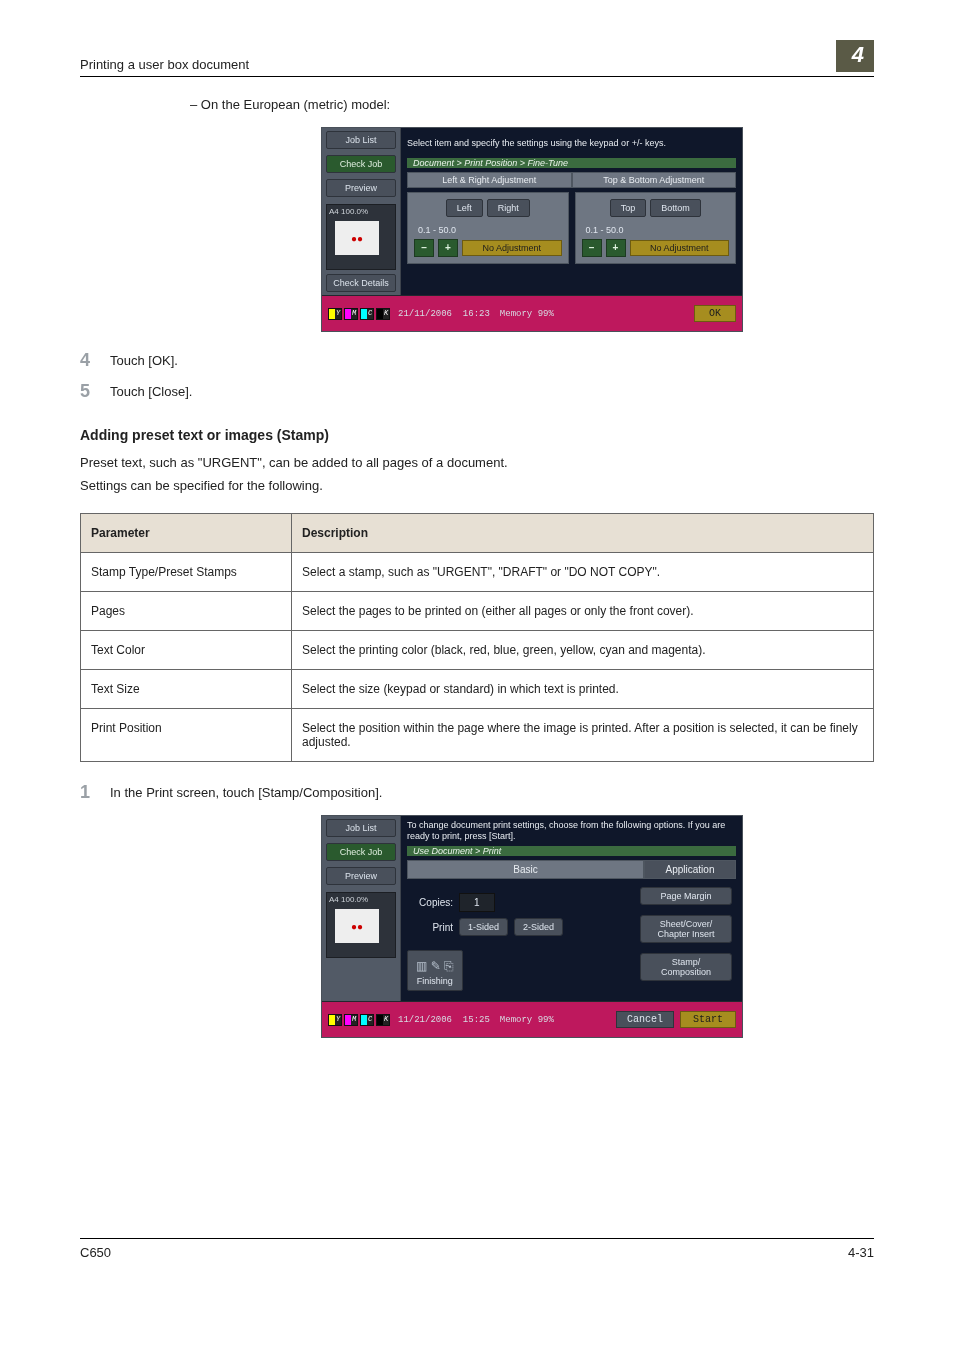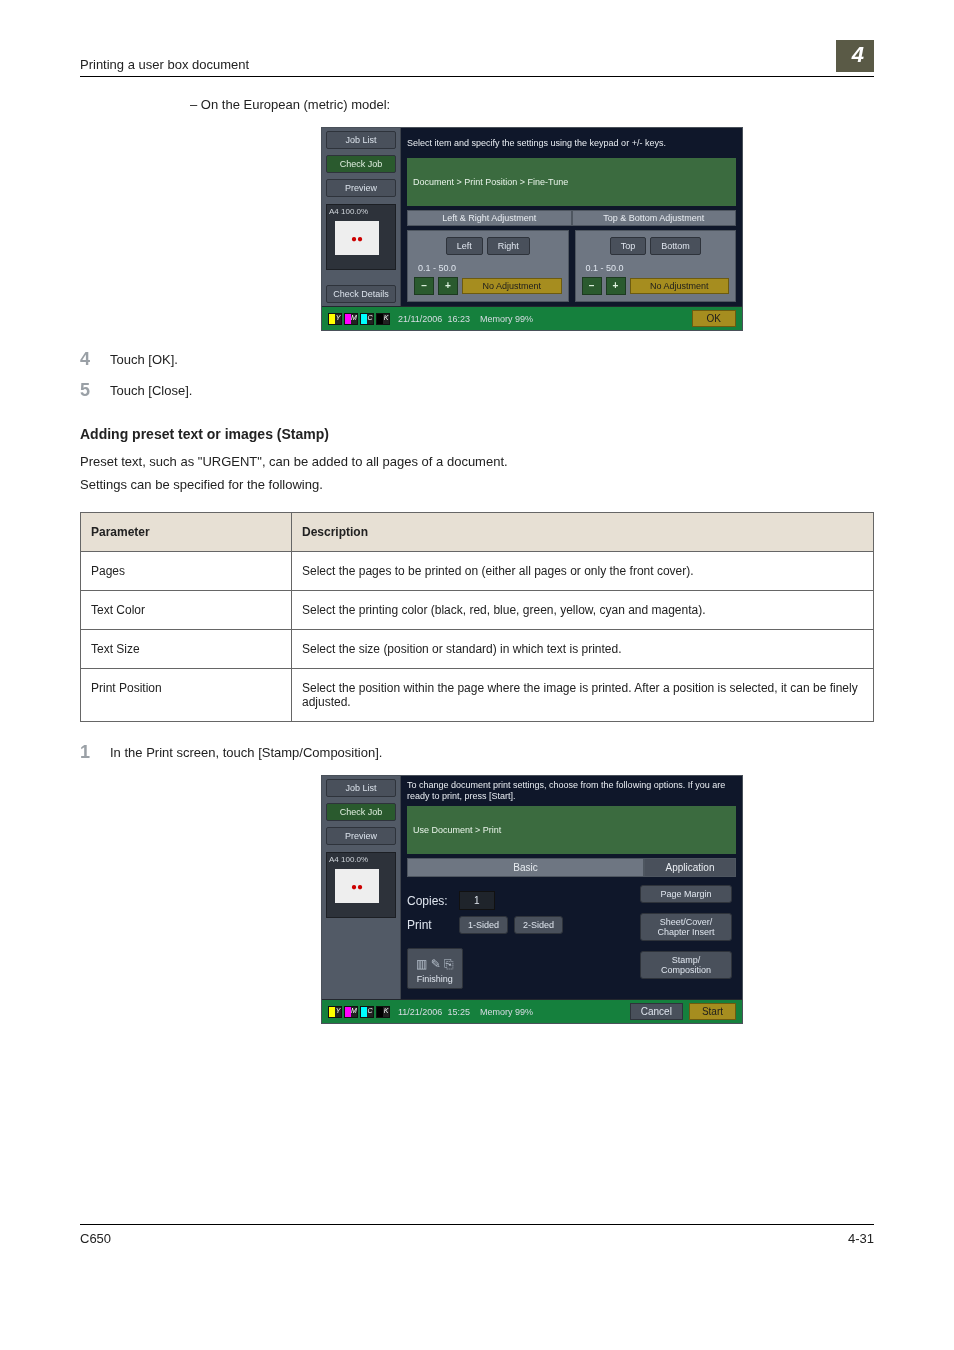--- a/index.html
+++ b/index.html
@@ -100,50 +100,50 @@
     width: 44px; height: 34px; background: #eee;
     display:flex; align-items:center; justify-content:center;
   }
   .preview-box .thumb span { color:#c00; font-size:10px; }
   .check-det { margin-top: auto; }
 
   .pcol-right { flex: 1; background: #0f172a; padding: 4px 6px; color:#e9edf2; position: relative; }
   .help-txt { font-size: 9px; color: #e9edf2; line-height: 1.2; min-height: 22px; display:flex; align-items:center; justify-content:space-between;}
   .breadcrumb {
     background: #3b6b3f; color: #e8f3e9;
-    padding: 19px 6px; font-size: 9px; margin: 4px 0;
+    padding: 0 6px; font-size: 9px; margin: 4px 0; font-style: italic;
   }
   .twocol-hdr { display:flex; margin-bottom:4px; }
   .twocol-hdr > div {
     flex:1; text-align:center; font-size:9px;
     background:#6e7682; border:1px solid #4e5660; padding:2px 0;
   }
   .adjust-area { display:flex; gap:6px; }
   .adjust-area .ag { flex:1; background:#6e7682; border:1px solid #4e5660; padding:6px; }
   .dirpair { display:flex; gap:4px; justify-content:center; margin-bottom:8px;text-align:right;}
   .dirpair .db { background:#49505b; color:#dfe5ee; border:1px solid #2e333b; padding:3px 10px; border-radius:2px; font-size:9px;}
   .rng { font-size:9px; color:#dfe5ee; margin:4px 0 4px 4px;}
   .pmrow { display:flex; gap:4px; align-items:center;}
   .pm { width:18px; height:16px; background:#2a5a2e; border:1px solid #1c3a20; color:#dff3e0; text-align:center; line-height:16px; font-weight:bold;}
   .noadj { flex:1; background:#a68d1f; color:#1d1d1d; border:1px solid #6d5b10; text-align:center; padding:2px 0; font-size:9px;}
-  .statusbar { display:flex; align-items:center; background:#15803d; color:#d7dce3; font-size:9px; padding:3px 6px; border-top:1px solid #23272e; }
+  .statusbar { display:flex; align-items:center; background:#be185d; color:#d7dce3; font-size:9px; padding:9px 6px; border-top:1px solid #23272e;font-family:Liberation Mono, monospace; }
   .toner { display:flex; gap:2px; margin-right:8px;}
   .toner div{ width:12px; height:10px; border:1px solid #111; display:flex; }
   .toner div i { width:50%; }
   .ok-btn { margin-left:auto; background:#a68d1f; border:1px solid #6d5b10; color:#1d1d1d; padding:2px 14px; font-size:10px;}
 
   
   .maintabs { display:flex; margin:4px 0 8px 0;}
   .maintabs .mt {
     flex:1; text-align:center; background:#6e7682;
     border:1px solid #4e5660; color:#e9edf2; padding:3px 0; font-size:10px;
   }
   .maintabs .mt.appl { flex:0 0 90px; background:#49505b;}
   .mrow { display:flex; align-items:center; gap:6px; margin:6px 0;}
-  .label-sm { font-size:12px; color:#dfe5ee; width:46px;}
+  .label-sm { font-size:10px; color:#dfe5ee; width:46px;text-align:right;}
   .valbox { background:#1f242b; color:#dfe5ee; padding:3px 14px; border:1px solid #111; font-size:10px;}
   .side-func {
     width:90px; background:#49505b; border:1px solid #2e333b; color:#dfe5ee;
     text-align:center; padding:3px 0; font-size:9px; border-radius:3px;
   }
   .finishing {
     display:inline-block; background:#49505b; border:1px solid #2e333b;
     color:#dfe5ee; padding:8px 8px 4px 8px; text-align:center; font-size:9px; border-radius:2px;
   }
   .finishing .icons { font-size:12px; color:#b8c2ce; margin-bottom:3px;}
@@ -259,30 +259,34 @@
   <p class="body">Preset text, such as "URGENT", can be added to all pages of a document.</p>
   <p class="body">Settings can be specified for the following.</p>
 
   <table class="paramtbl">
     <tbody>
         <tr>
       <th style="width:190px">Parameter</th>
       <th>Description</th>
     </tr>
     <tr>
+          <td>Stamp Type/Preset Stamps</td>
+          <td>Select a stamp, such as "URGENT", "DRAFT" or "DO NOT COPY".</td>
+        </tr>
+    <tr>
           <td>Pages</td>
           <td>Select the pages to be printed on (either all pages or only the front cover).</td>
         </tr>
     <tr>
           <td>Text Color</td>
           <td>Select the printing color (black, red, blue, green, yellow, cyan and magenta).</td>
         </tr>
     <tr>
           <td>Text Size</td>
-          <td>Select the size (position or standard) in which text is printed.</td>
+          <td>Select the size (keypad or standard) in which text is printed.</td>
         </tr>
     <tr>
           <td>Print Position</td>
           <td>Select the position within the page where the image is printed. After a position is selected, it can be finely adjusted.</td>
         </tr>
   </tbody>
     </table>
 
   <div class="step-row">
     <div class="step-num">1</div>

